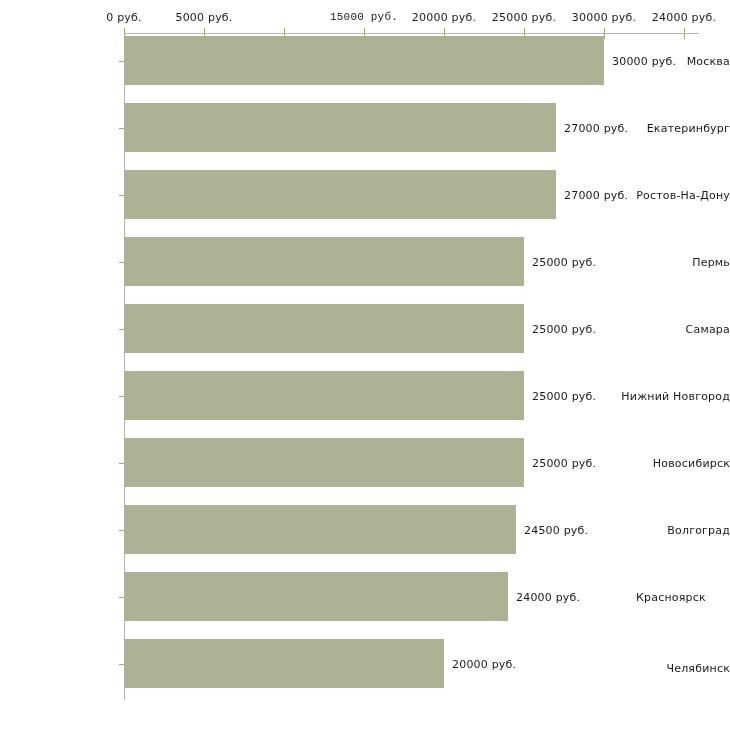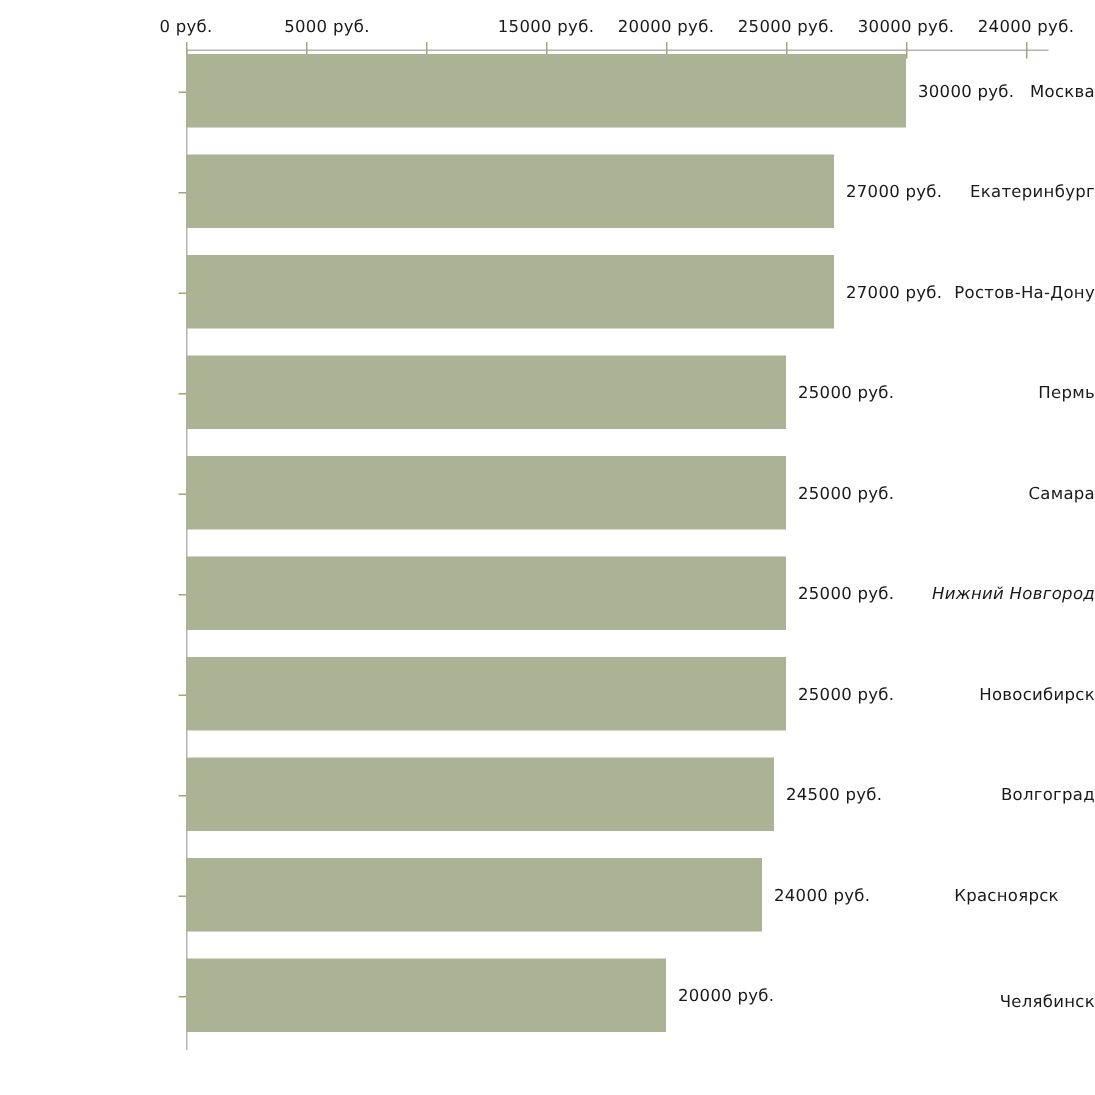--- a/index.html
+++ b/index.html
@@ -96,25 +96,25 @@
 </head>
 <body>
 
 <div id="chart-root">
   <div class="axis-line-x"></div>
   <div class="axis-line-y"></div>
   <div id="xticks-layer">
       <div class="xtick" style="left: 124px;"></div>
       <div class="xtick-label" style="left: 124px;">0 руб.</div>
       <div class="xtick" style="left: 204px;"></div>
-      <div class="xtick-label" style="left: 218px;">5000 руб.</div>
+      <div class="xtick-label" style="left: 204px;">5000 руб.</div>
       <div class="xtick" style="left: 284px;"></div>
       <div class="xtick-label" style="left: 284px; margin-top: 44px;">10000 руб.</div>
       <div class="xtick" style="left: 364px;"></div>
-      <div class="xtick-label" style="left: 364px;">15000 руб.</div>
+      <div class="xtick-label" style="left: 364px; font-family: Liberation Mono, monospace;">15000 руб.</div>
       <div class="xtick" style="left: 444px;"></div>
       <div class="xtick-label" style="left: 444px;">20000 руб.</div>
       <div class="xtick" style="left: 524px;"></div>
       <div class="xtick-label" style="left: 524px;">25000 руб.</div>
       <div class="xtick" style="left: 604px;"></div>
       <div class="xtick-label" style="left: 604px;">30000 руб.</div>
       <div class="xtick" style="left: 684px;"></div>
       <div class="xtick-label" style="left: 684px;">24000 руб.</div>
     </div>
   <div id="yticks-layer">
@@ -122,21 +122,21 @@
       <div class="ycat-label" style="top: 60.5px;">Москва</div>
       <div class="ytick" style="top: 127.5px;"></div>
       <div class="ycat-label" style="top: 127.5px;">Екатеринбург</div>
       <div class="ytick" style="top: 194.5px;"></div>
       <div class="ycat-label" style="top: 194.5px;">Ростов-На-Дону</div>
       <div class="ytick" style="top: 261.5px;"></div>
       <div class="ycat-label" style="top: 261.5px;">Пермь</div>
       <div class="ytick" style="top: 328.5px;"></div>
       <div class="ycat-label" style="top: 328.5px;">Самара</div>
       <div class="ytick" style="top: 395.5px;"></div>
-      <div class="ycat-label" style="top: 395.5px; font-style: italic;">Нижний Новгород</div>
+      <div class="ycat-label" style="top: 395.5px;">Нижний Новгород</div>
       <div class="ytick" style="top: 462.5px;"></div>
       <div class="ycat-label" style="top: 462.5px;">Новосибирск</div>
       <div class="ytick" style="top: 529.5px;"></div>
       <div class="ycat-label" style="top: 529.5px;">Волгоград</div>
       <div class="ytick" style="top: 596.5px;"></div>
       <div class="ycat-label" style="top: 596.5px; text-align: center;">Красноярск</div>
       <div class="ytick" style="top: 663.5px;"></div>
       <div class="ycat-label" style="top: 668px;">Челябинск</div>
     </div>
   <div id="bars-layer">

